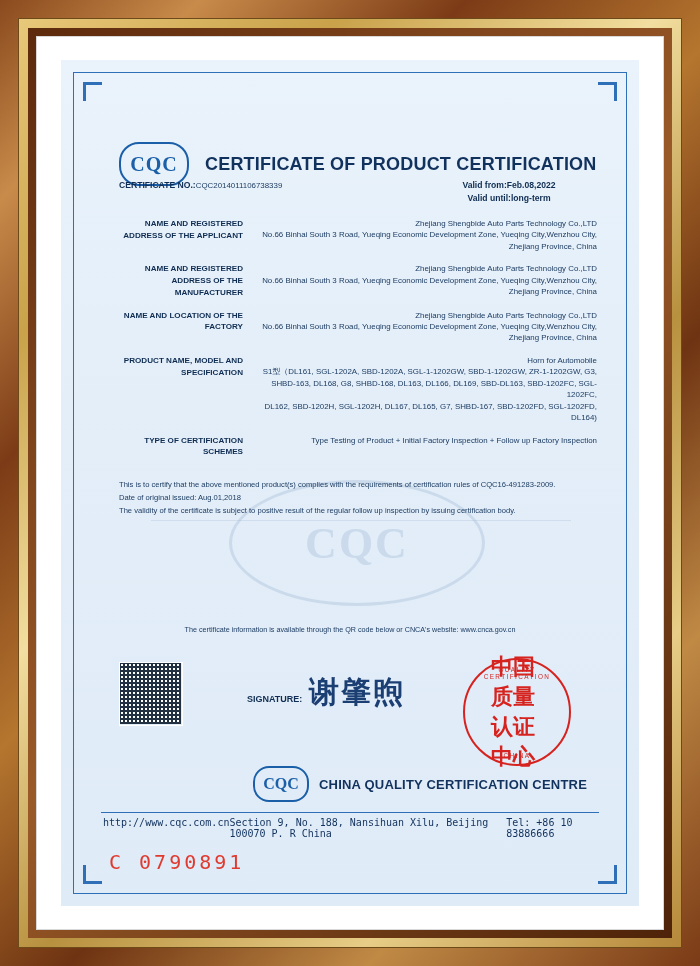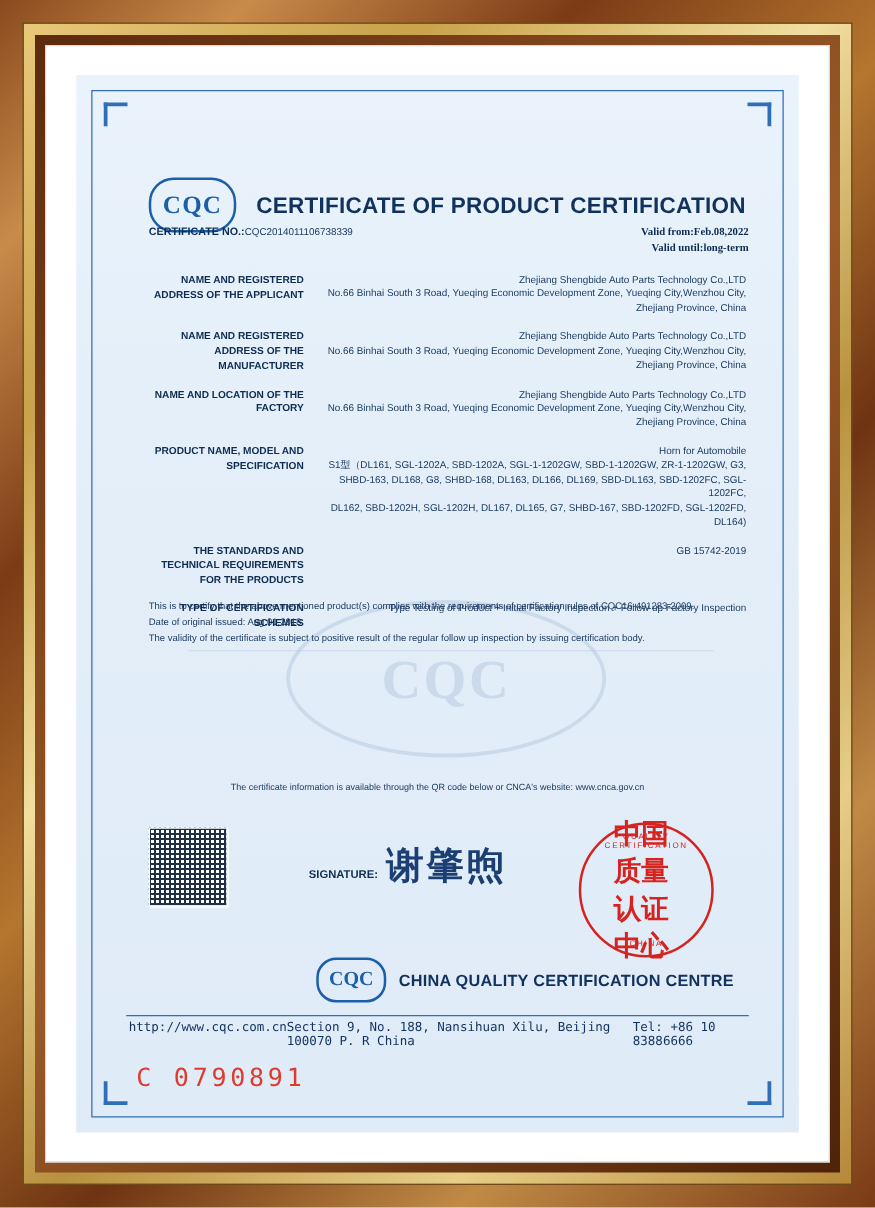--- a/index.html
+++ b/index.html
@@ -84,21 +84,21 @@
   }
 
   
   .certno-row{
     position:absolute;left:58px;top:120px;right:40px;
     display:flex;justify-content:space-between;align-items:flex-start;
     font-size:8.6px;color:#0f2d52;gap:24px;
   }
   .certno{font-weight:bold;}
   .certno span.val{font-weight:normal;}
-  .valid-col{text-align:right;width:180px;font-family:Liberation Serif, serif;}
+  .valid-col{text-align:center;width:180px;}
   .valid-col div{font-weight:bold;margin-bottom:3px;}
 
   
   .fields{position:absolute;left:58px;top:158px;right:42px;}
   .row{display:flex;margin-bottom:11px;text-align:right;}
   .lbl{
     width:124px;flex:0 0 124px;
     font-size:8.1px;font-weight:bold;color:#0f2d52;line-height:1.45;
     text-transform:uppercase;
   }
@@ -252,26 +252,20 @@
         <div class="lbl">PRODUCT NAME, MODEL AND   SPECIFICATION</div>
         <div class="val">
           <span class="ln">Horn for Automobile</span>
           <span class="ln">S1型（DL161, SGL-1202A, SBD-1202A, SGL-1-1202GW, SBD-1-1202GW, ZR-1-1202GW, G3,</span>
           <span class="ln">SHBD-163, DL168, G8, SHBD-168, DL163, DL166, DL169, SBD-DL163, SBD-1202FC, SGL-1202FC,</span>
           <span class="ln">DL162,  SBD-1202H, SGL-1202H, DL167, DL165, G7, SHBD-167, SBD-1202FD, SGL-1202FD,</span>
           <span class="ln">DL164)</span>
         </div>
       </div>
 
-      <div class="row">
-        <div class="lbl">THE STANDARDS AND TECHNICAL REQUIREMENTS FOR THE PRODUCTS</div>
-        <div class="val">
-          <span class="ln">GB 15742-2019</span>
-        </div>
-      </div>
 
       <div class="row">
         <div class="lbl">TYPE OF CERTIFICATION SCHEMES</div>
         <div class="val">
           <span class="ln">Type Testing of Product + Initial Factory Inspection + Follow up Factory Inspection</span>
         </div>
       </div>
 
     </div>
 

